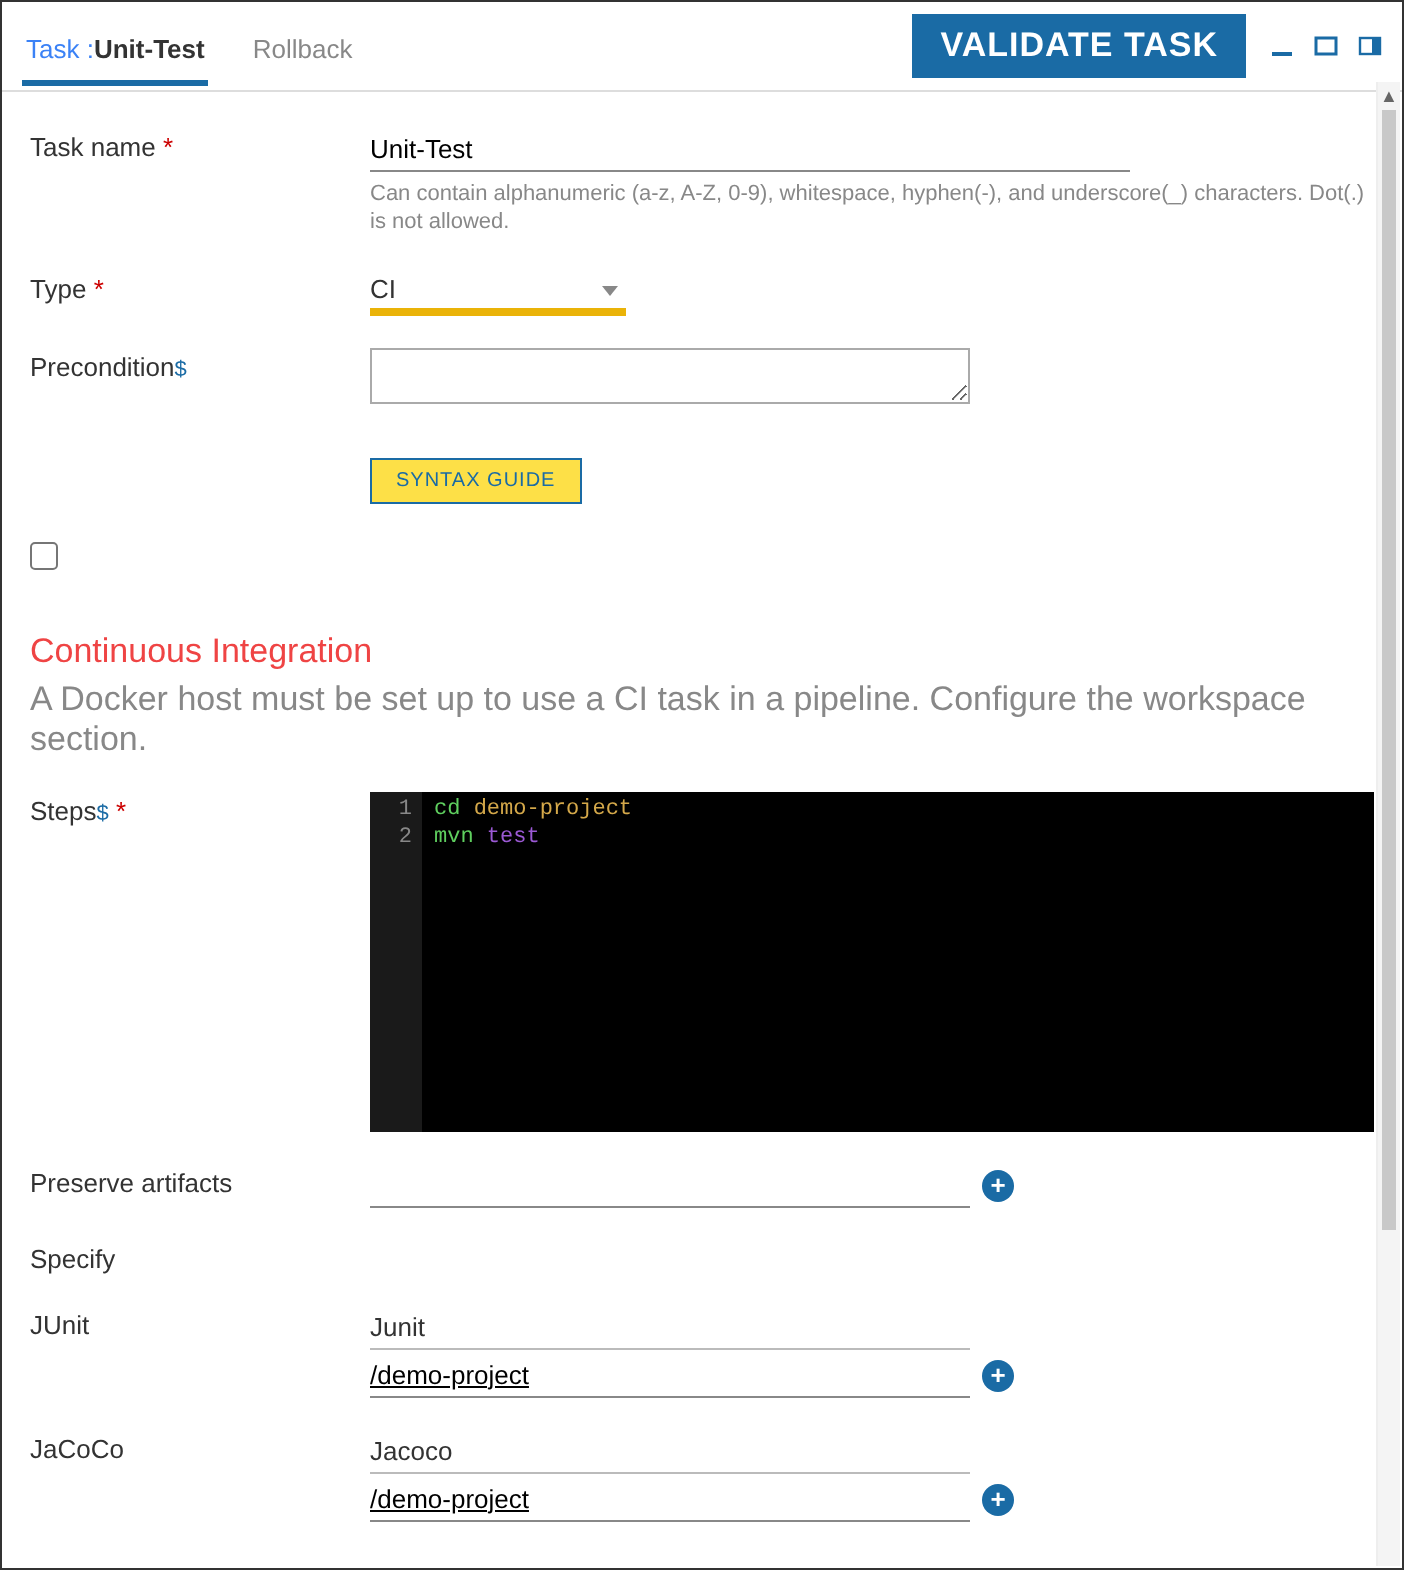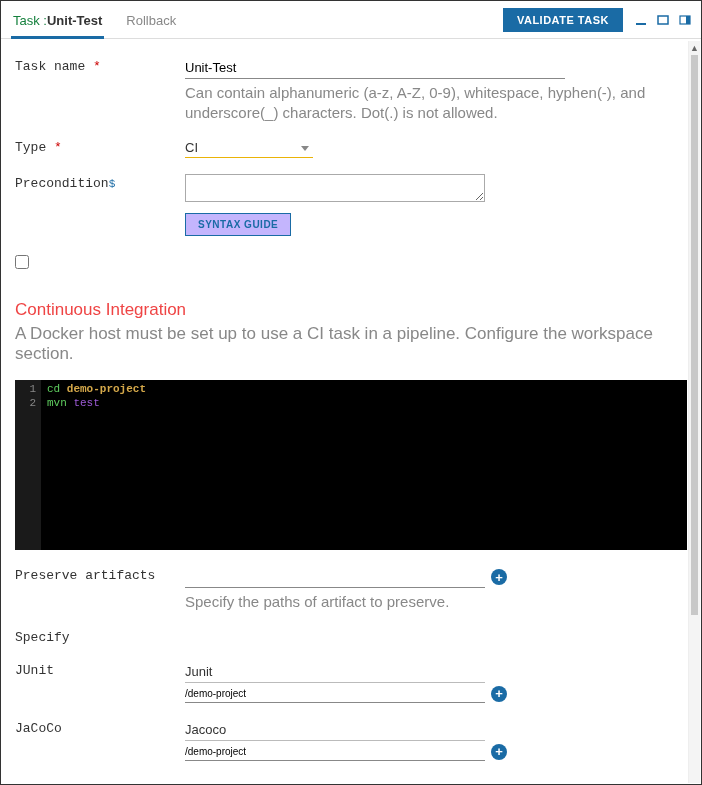--- a/index.html
+++ b/index.html
@@ -29,34 +29,34 @@
       padding: 6px 2px 8px 2px;
       color: #888;
       cursor: pointer;
       font-size: 13px;
     }
     .tab.active {
       color: #333;
       border-bottom: 3px solid #1a6ba5;
       margin-bottom: -1px;
     }
-    .tab-prefix { color: #15803d; }
+    .tab-prefix { color: #3b82f6; }
     .tab-name { font-weight: 600; color: #333; }
     .header-right {
       display: flex;
       align-items: center;
       gap: 12px;
       padding-bottom: 6px;
     }
     .validate-btn {
       background: #1a6ba5;
       color: #fff;
       border: none;
       padding: 6px 14px;
-      font-size: 11px;
+      font-size: 17px;
       font-weight: 700;
       letter-spacing: 0.5px;
       cursor: pointer;
       margin-left: 10px;
     }
     .window-icons {
       display: flex;
       gap: 10px;
       align-items: center;
     }
@@ -74,45 +74,44 @@
     .row {
       display: flex;
       margin-bottom: 16px;
     }
     .label-col {
       width: 170px;
       flex-shrink: 0;
       padding-top: 2px;
       font-size: 13px;
       color: #333;
-      font-family: Liberation Mono, monospace;
     }
     .field-col {
       flex: 1;
     }
     .req { color: #c00; }
     .dollar { color: #1a6ba5; font-size: 11px; }
     .text-input {
       width: 380px;
       border: none;
       border-bottom: 1px solid #888;
       padding: 3px 0;
       font-size: 13px;
       outline: none;
       background: transparent;
     }
     .helper {
-      font-size: 15px;
+      font-size: 11px;
       color: #888;
       margin-top: 4px;
       line-height: 1.3;
     }
     .select-wrap {
       display: inline-block;
-      border-bottom: 1px solid #eab308;
+      border-bottom: 4px solid #eab308;
       width: 128px;
       position: relative;
     }
     .select-wrap::after {
       content: '';
       position: absolute;
       right: 4px;
       top: 8px;
       border-left: 4px solid transparent;
       border-right: 4px solid transparent;
@@ -126,28 +125,28 @@
       width: 300px;
       height: 28px;
       border: 1px solid #aaa;
       resize: both;
       padding: 4px;
       font-family: inherit;
       font-size: 13px;
     }
     .syntax-btn {
       display: inline-block;
-      margin-top: 8px;
+      margin-top: 24px;
       border: 1px solid #1a6ba5;
       color: #1a6ba5;
       padding: 5px 12px;
       font-size: 10px;
-      font-weight: 700;
+      font-weight: 400;
       letter-spacing: 0.5px;
-      background: #c4b5fd;
+      background: #fde047;
       cursor: pointer;
     }
     .checkbox {
       width: 14px;
       height: 14px;
       margin-top: 3px;
     }
     .section-title {
       font-size: 17px;
       font-weight: 400;
@@ -174,21 +173,21 @@
       width: 26px;
       text-align: right;
       padding: 2px 5px 0 0;
       line-height: 1.3;
     }
     .code {
       padding: 2px 6px 0 6px;
       line-height: 1.3;
     }
     .cd { color: #5fcf5f; }
-    .dir { color: #d4a84a; font-weight: bold; }
+    .dir { color: #d4a84a; }
     .mvn { color: #5fcf5f; }
     .test { color: #9b59d4; }
     .add-input-row {
       display: flex;
       align-items: center;
       gap: 6px;
     }
     .add-input {
       width: 300px;
       border: none;
@@ -223,23 +222,24 @@
       display: flex;
       align-items: center;
       gap: 6px;
       margin-top: 2px;
     }
     .stacked .line2 {
       width: 300px;
       border: none;
       border-bottom: 1px solid #888;
       padding: 3px 0;
-      font-size: 10px;
+      font-size: 13px;
       outline: none;
       background: transparent;
+      text-decoration: underline;
     }
     .scrollbar {
       position: absolute;
       right: 1px;
       top: 40px;
       width: 12px;
       bottom: 1px;
       background: #f4f4f4;
       border-left: 1px solid #eee;
     }
@@ -327,20 +327,23 @@
   <div class="row">
     <div class="field-col">
       <input type="checkbox" class="checkbox" style="">
     </div>
   </div>
 
   <div class="section-title">Continuous Integration</div>
   <div class="section-helper">A Docker host must be set up to use a CI task in a pipeline. Configure the workspace section.</div>
 
   <div class="row">
+    <div class="label-col">
+      <span>Steps</span><span class="dollar">$</span> <span class="req">*</span>
+    </div>
     <div class="field-col">
       <div class="code-editor">
         <div class="gutter">
           <div>1</div>
           <div>2</div>
         </div>
         <div class="code">
           <div><span class="cd">cd</span> <span class="dir">demo-project</span></div>
           <div><span class="mvn">mvn</span> <span class="test">test</span></div>
         </div>
@@ -348,21 +351,20 @@
     </div>
   </div>
 
   <div class="row">
     <div class="label-col">Preserve artifacts</div>
     <div class="field-col">
       <div class="add-input-row">
         <input class="add-input" style="">
         <span class="plus-btn">+</span>
       </div>
-      <div class="helper">Specify the paths of artifact to preserve.</div>
     </div>
   </div>
 
   <div class="row">
     <div class="label-col">Specify</div>
   </div>
 
   <div class="row">
     <div class="label-col">JUnit</div>
     <div class="field-col stacked">

